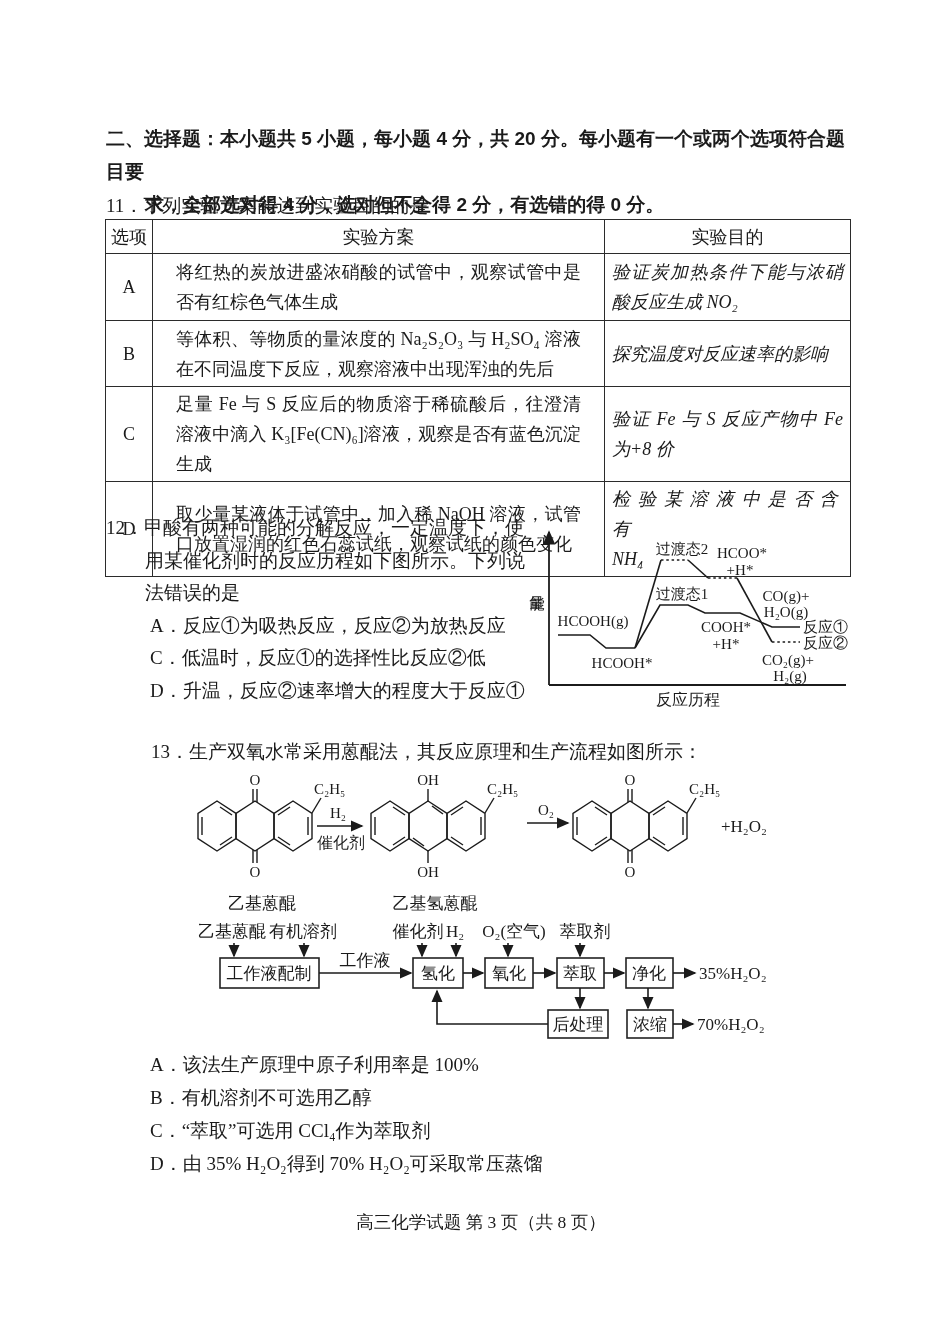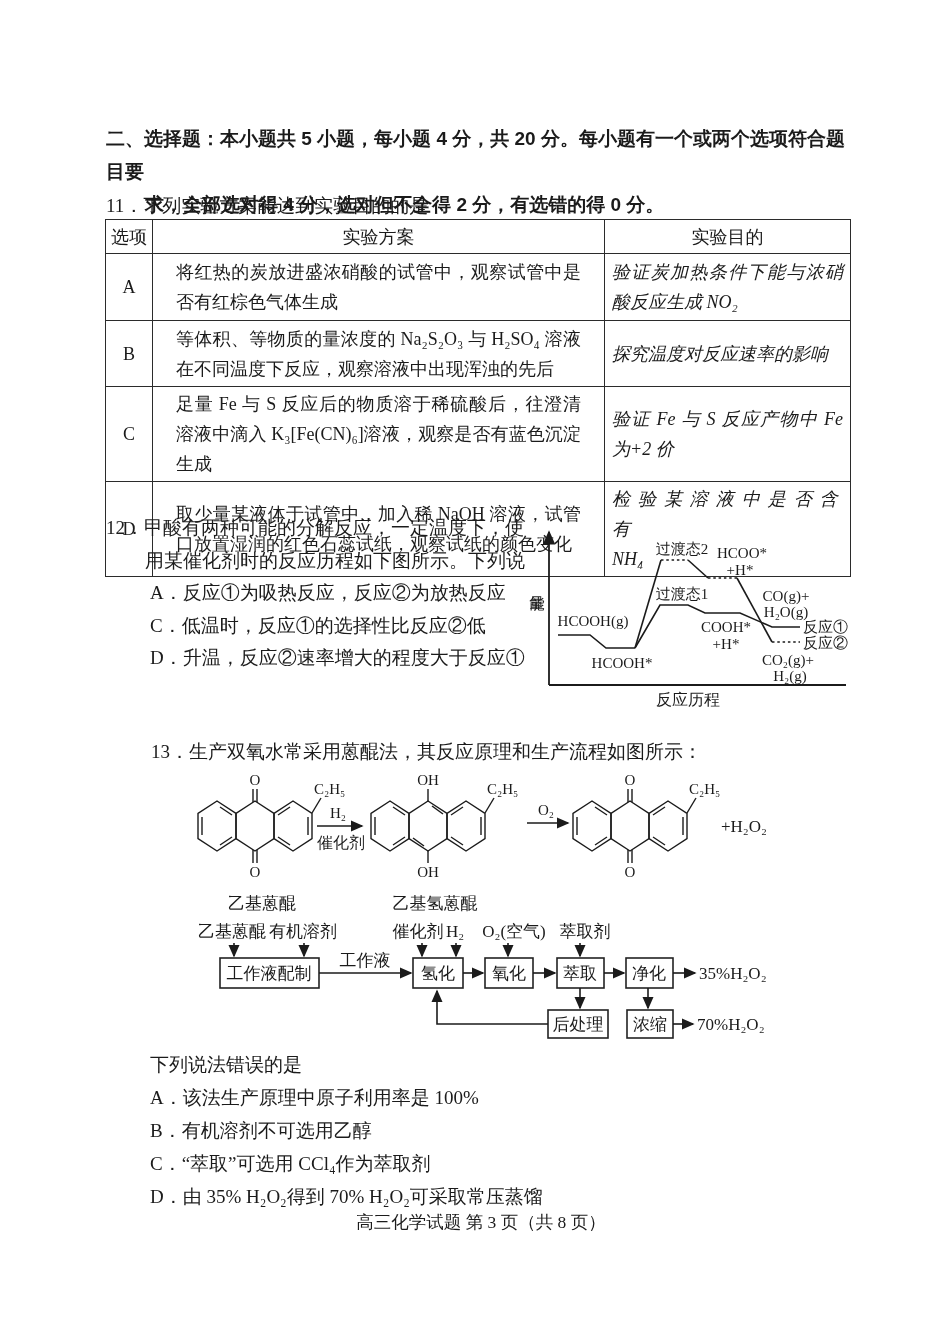--- a/index.html
+++ b/index.html
@@ -88,34 +88,35 @@
     <td class="purp-cell">验证炭加热条件下能与浓硝酸反应生成 NO₂</td>
   </tr>
   <tr class="row-b">
     <td class="opt-cell">B</td>
     <td class="plan-cell">等体积、等物质的量浓度的 Na₂S₂O₃ 与 H₂SO₄ 溶液在不同温度下反应，观察溶液中出现浑浊的先后</td>
     <td class="purp-cell">探究温度对反应速率的影响</td>
   </tr>
   <tr class="row-c">
     <td class="opt-cell">C</td>
     <td class="plan-cell">足量 Fe 与 S 反应后的物质溶于稀硫酸后，往澄清溶液中滴入 K₃[Fe(CN)₆]溶液，观察是否有蓝色沉淀生成</td>
-    <td class="purp-cell">验证 Fe 与 S 反应产物中 Fe 为+2 价</td>
+    <td class="purp-cell">验证 Fe 与 S 反应产物中 Fe 为+8 价</td>
   </tr>
   <tr class="row-d">
     <td class="opt-cell">D</td>
     <td class="plan-cell">取少量某液体于试管中，加入稀 NaOH 溶液，试管口放置湿润的红色石蕊试纸，观察试纸的颜色变化</td>
     <td class="purp-cell spread">检验某溶液中是否含有
 NH₄</td>
   </tr>
 </tbody>
   </table>
 
 <div class="abs q12-block">
   <div>12．甲酸有两种可能的分解反应，一定温度下，使</div>
   <div class="ind">用某催化剂时的反应历程如下图所示。下列说</div>
+  <div class="ind">法错误的是</div>
   <div class="opt">A．反应①为吸热反应，反应②为放热反应</div>
   <div class="opt">C．低温时，反应①的选择性比反应②低</div>
   <div class="opt">D．升温，反应②速率增大的程度大于反应①</div>
 </div>
 
 <svg class="abs" style="left:528px; top:512px;" width="335" height="205" viewBox="0 0 335 205">
   <defs>
     <marker id="ah1" markerWidth="9" markerHeight="8" refX="7" refY="3.5" orient="auto">
       <path d="M0,0 L8,3.5 L0,7 Z" fill="#1b1b1b"></path>
     </marker>
@@ -285,20 +286,19 @@
   </g>
   <text x="200" y="60" font-size="17" text-anchor="middle">工作液</text>
 
   <polyline points="383,118 272,118 272,85" fill="none" stroke="#1b1b1b" stroke-width="1.6" marker-end="url(#ah3)"></polyline>
 
   <text x="534" y="73" font-size="17">35%H₂O₂</text>
   <text x="532" y="124" font-size="17">70%H₂O₂</text>
 </svg>
 
 <div class="abs q13-opts">
-  <div>下列说法错误的是</div>
   <div>A．该法生产原理中原子利用率是 100%</div>
   <div>B．有机溶剂不可选用乙醇</div>
   <div>C．“萃取”可选用 CCl₄作为萃取剂</div>
   <div>D．由 35% H₂O₂得到 70% H₂O₂可采取常压蒸馏</div>
 </div>
 
 <div class="abs footer">高三化学试题 第 3 页（共 8 页）</div>
 
 </body></html>

